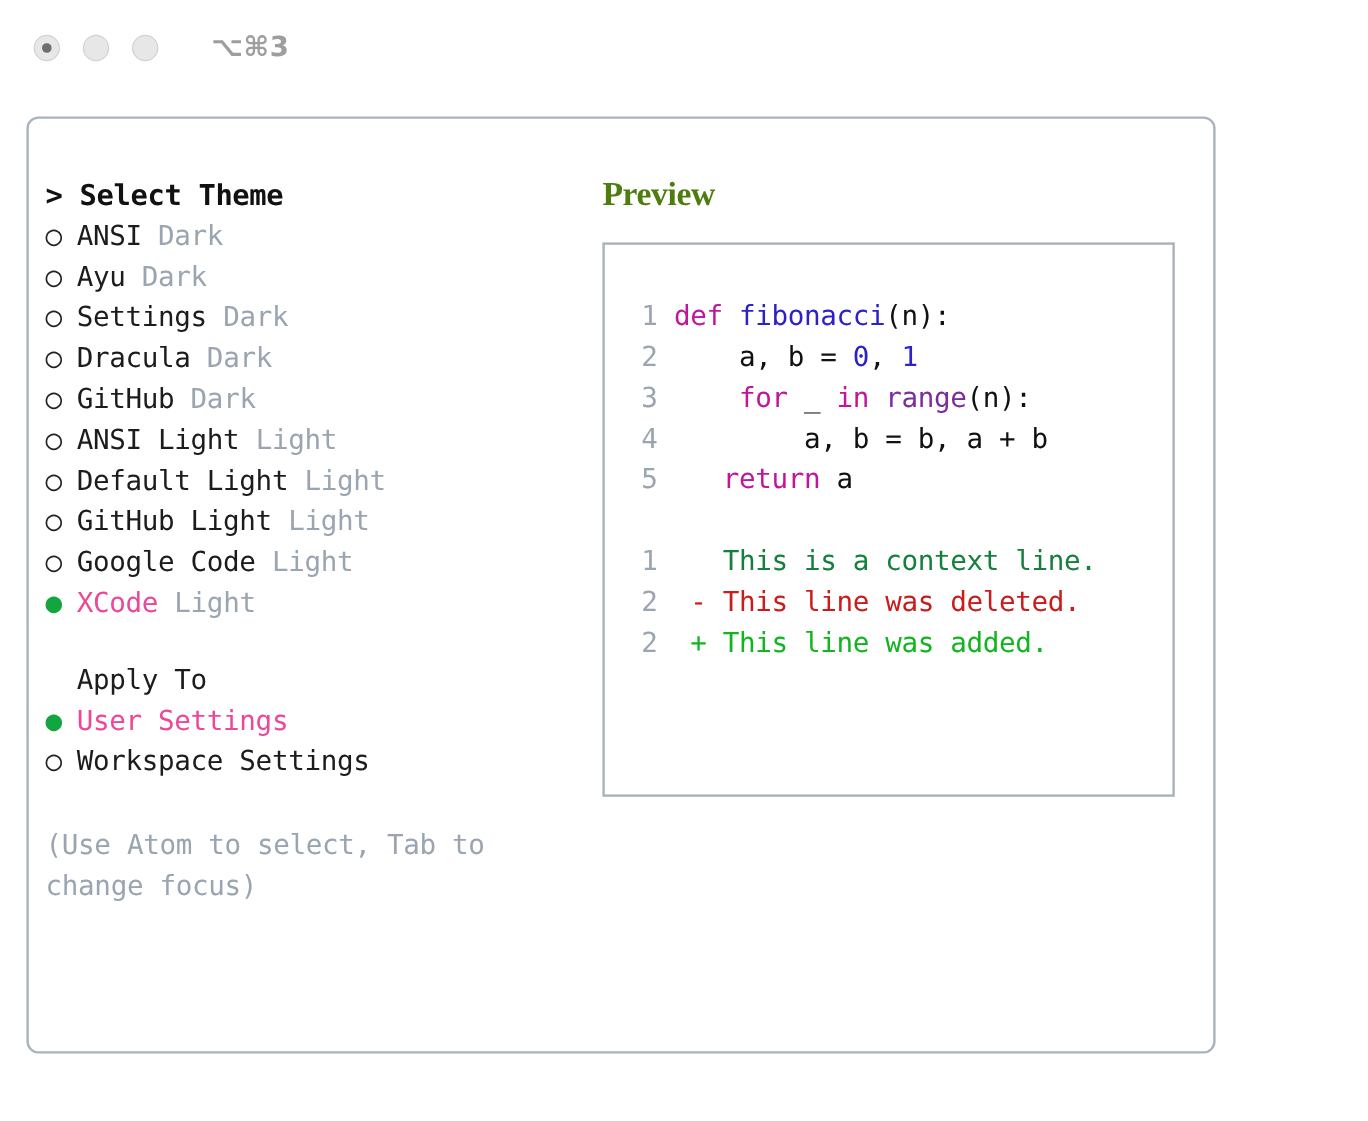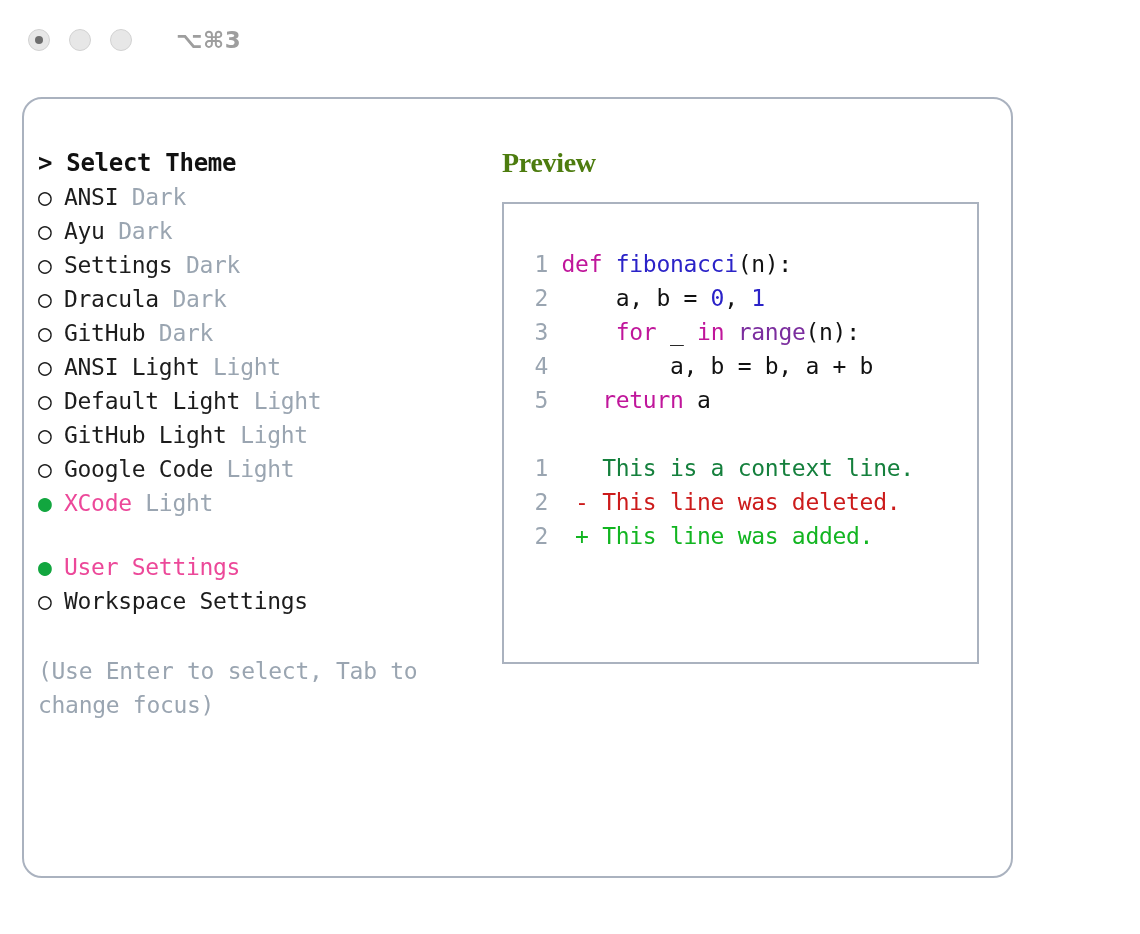--- a/index.html
+++ b/index.html
@@ -57,21 +57,21 @@
   }
 
   
   .window {
     position: absolute;
     left: 22px;
     top: 97px;
     width: 991px;
     height: 781px;
     border: 2px solid #aab2bf;
-    border-radius: 20px;
+    border-radius: 10px;
     box-sizing: border-box;
     background: #ffffff;
   }
 
   .columns {
     position: absolute;
     left: 0; top: 0;
     width: 100%;
     height: 100%;
   }
@@ -204,26 +204,27 @@
           <div class="opt-row"><span class="marker unsel">○</span><span class="opt-label">GitHub</span><span class="opt-tag"> Dark</span></div>
           <div class="opt-row"><span class="marker unsel">○</span><span class="opt-label">ANSI Light</span><span class="opt-tag"> Light</span></div>
           <div class="opt-row"><span class="marker unsel">○</span><span class="opt-label">Default Light</span><span class="opt-tag"> Light</span></div>
           <div class="opt-row"><span class="marker unsel">○</span><span class="opt-label">GitHub Light</span><span class="opt-tag"> Light</span></div>
           <div class="opt-row"><span class="marker unsel">○</span><span class="opt-label">Google Code</span><span class="opt-tag"> Light</span></div>
           <div class="opt-row"><span class="marker sel">●</span><span class="opt-label sel">XCode</span><span class="opt-tag"> Light</span></div>
         </div>
 
       <div class="spacer"></div>
 
+      <div class="section-head">Apply To</div>
       <div id="apply-list">
           <div class="opt-row"><span class="marker sel">●</span><span class="opt-label sel">User Settings</span></div>
           <div class="opt-row"><span class="marker unsel">○</span><span class="opt-label">Workspace Settings</span></div>
         </div>
 
-      <div class="hint">(Use Enter to select, Tab to change focus)</div>
+      <div class="hint">(Use Atom to select, Tab to change focus)</div>
     </div>
 
     <div class="right-col">
       <div class="preview-title">Preview</div>
       <div class="preview-box">
         <div class="code" id="code-block"><span class="code-line"><span class="lineno">1</span> <span class="tok-kw">def </span><span class="tok-fn">fibonacci</span><span class="tok-plain">(n):</span></span><span class="code-line"><span class="lineno">2</span> <span class="tok-plain">    a, b = </span><span class="tok-num">0</span><span class="tok-plain">, </span><span class="tok-num">1</span></span><span class="code-line"><span class="lineno">3</span> <span class="tok-plain">    </span><span class="tok-kw">for</span><span class="tok-plain"> _ </span><span class="tok-kw">in</span><span class="tok-plain"> </span><span class="tok-builtin">range</span><span class="tok-plain">(n):</span></span><span class="code-line"><span class="lineno">4</span> <span class="tok-plain">        a, b = b, a + b</span></span><span class="code-line"><span class="lineno">5</span> <span class="tok-plain">   </span><span class="tok-kw">return</span><span class="tok-plain"> a</span></span><span class="blank-line"></span><span class="code-line"><span class="lineno">1</span> <span class="tok-ctx">   This is a context line.</span></span><span class="code-line"><span class="lineno">2</span> <span class="tok-del"> - This line was deleted.</span></span><span class="code-line"><span class="lineno">2</span> <span class="tok-add"> + This line was added.</span></span></div>
       </div>
     </div>
 
   </div>

